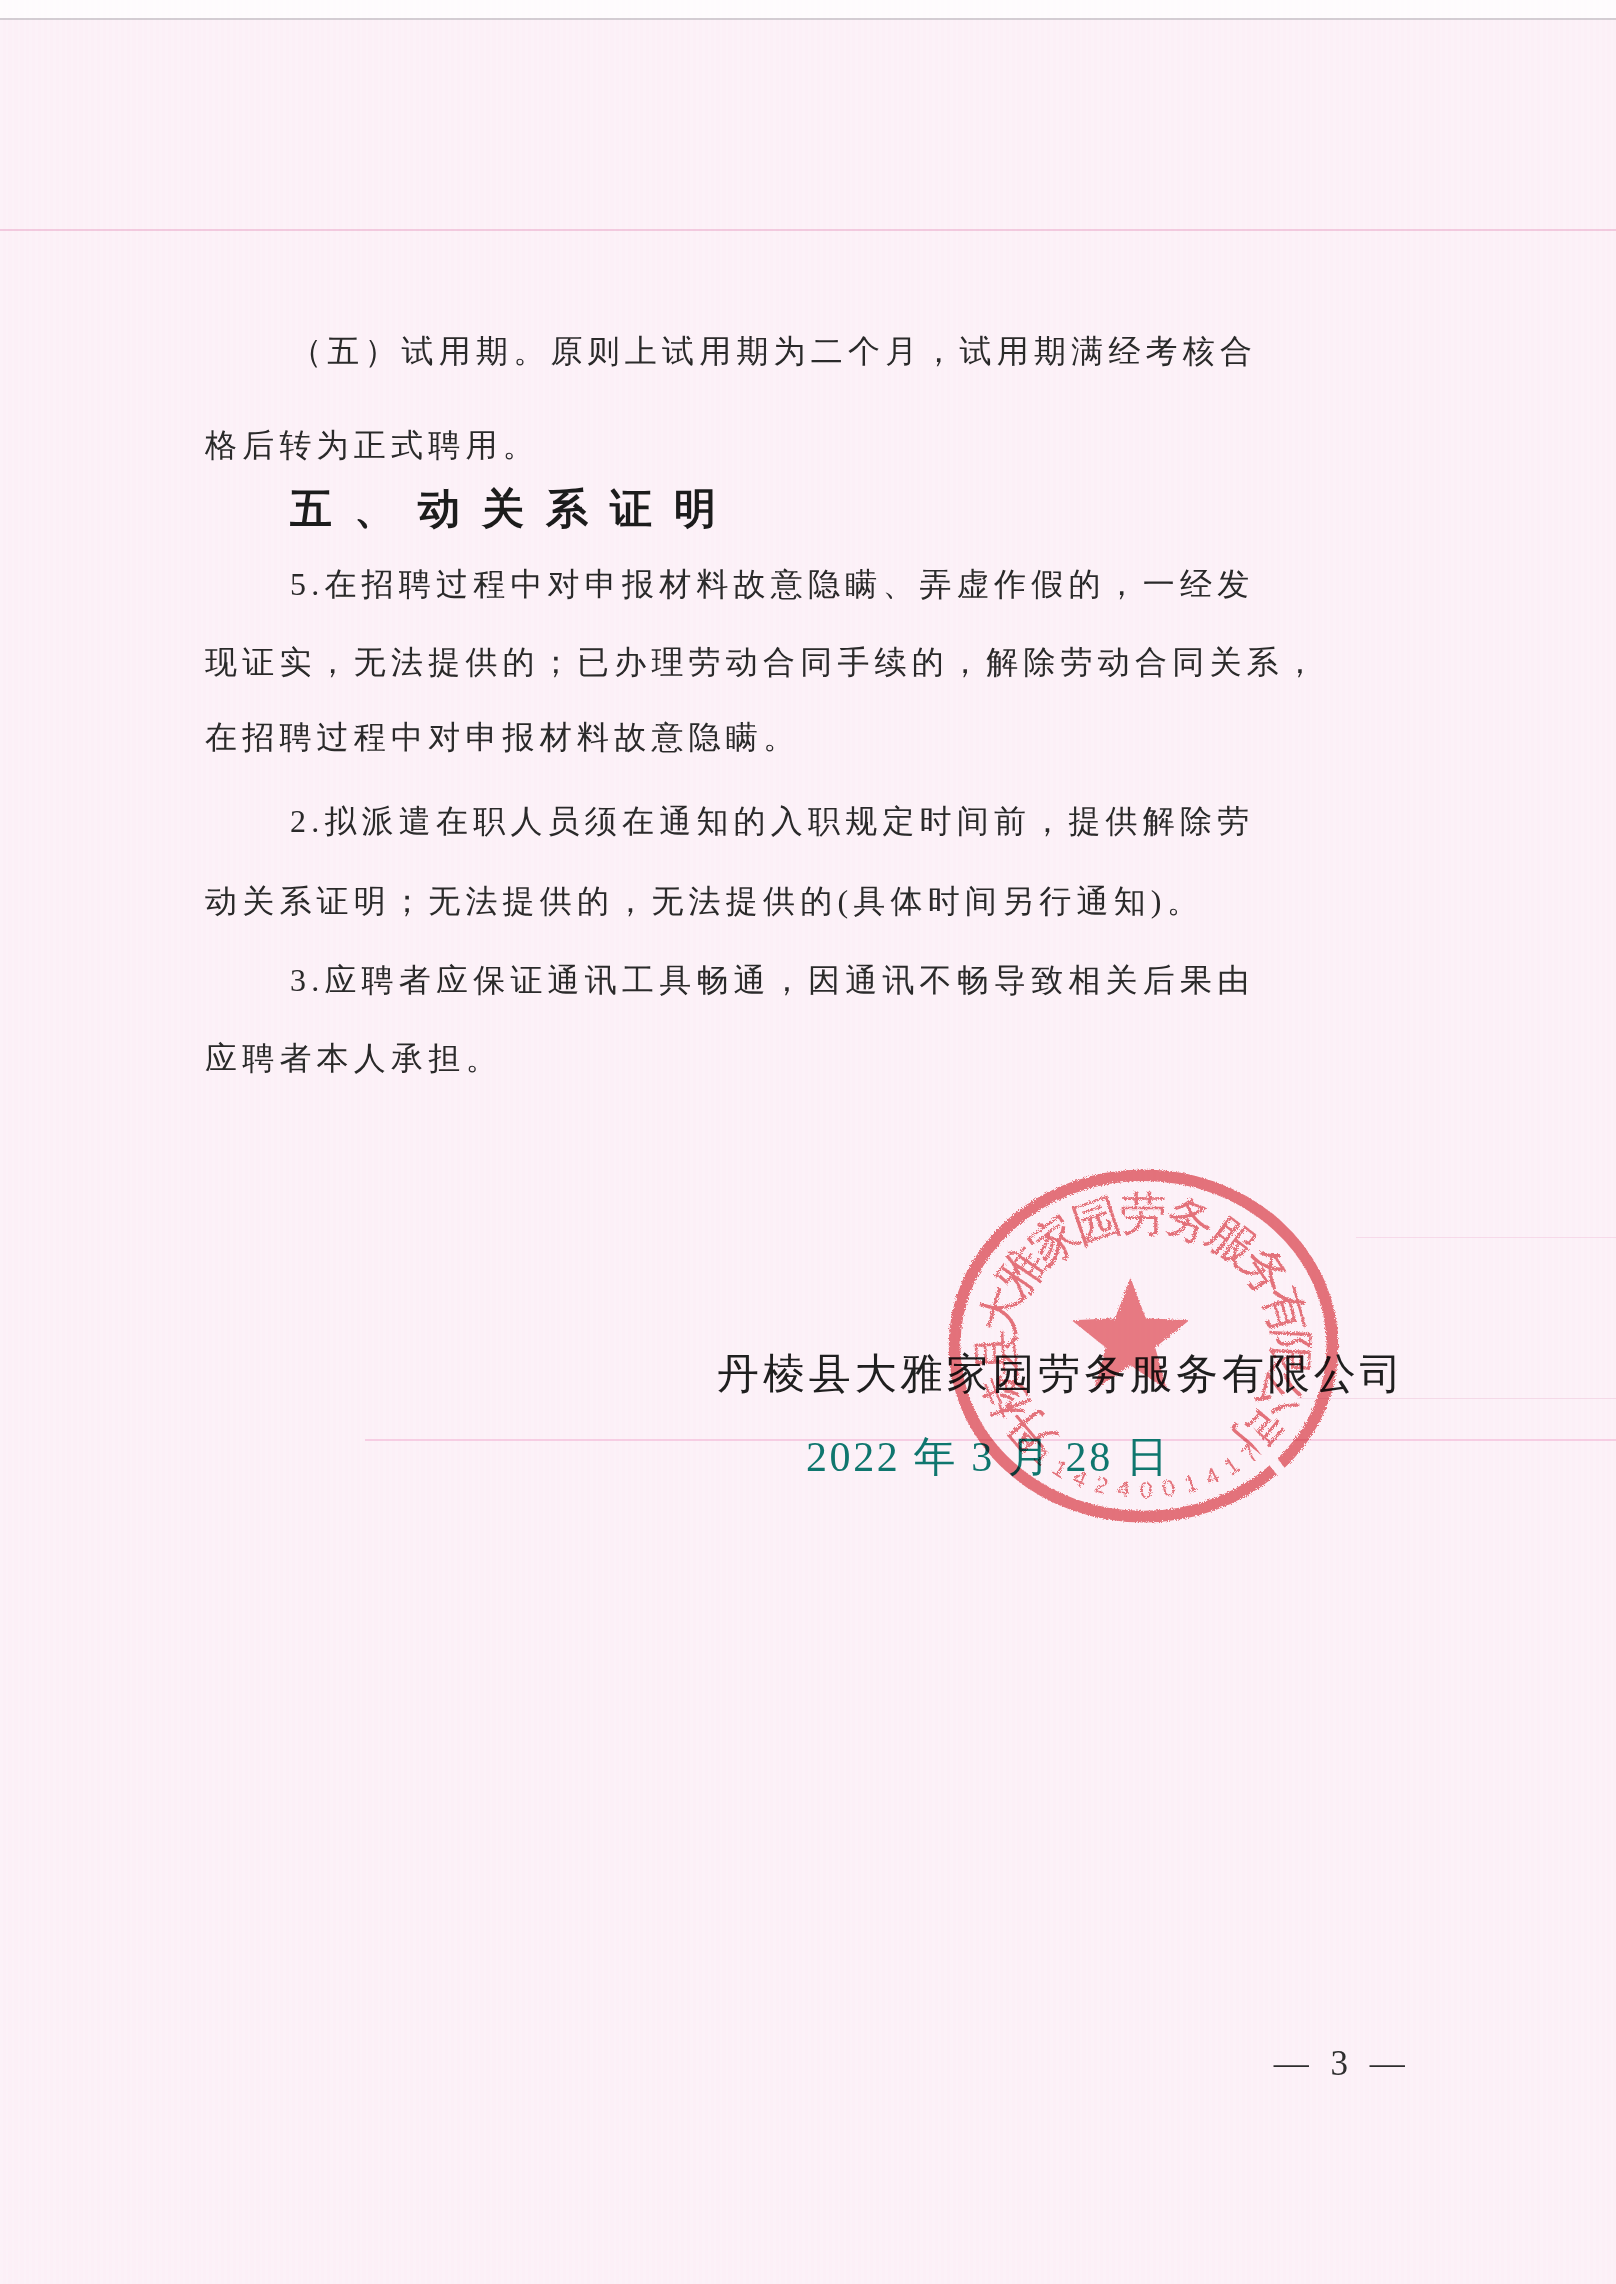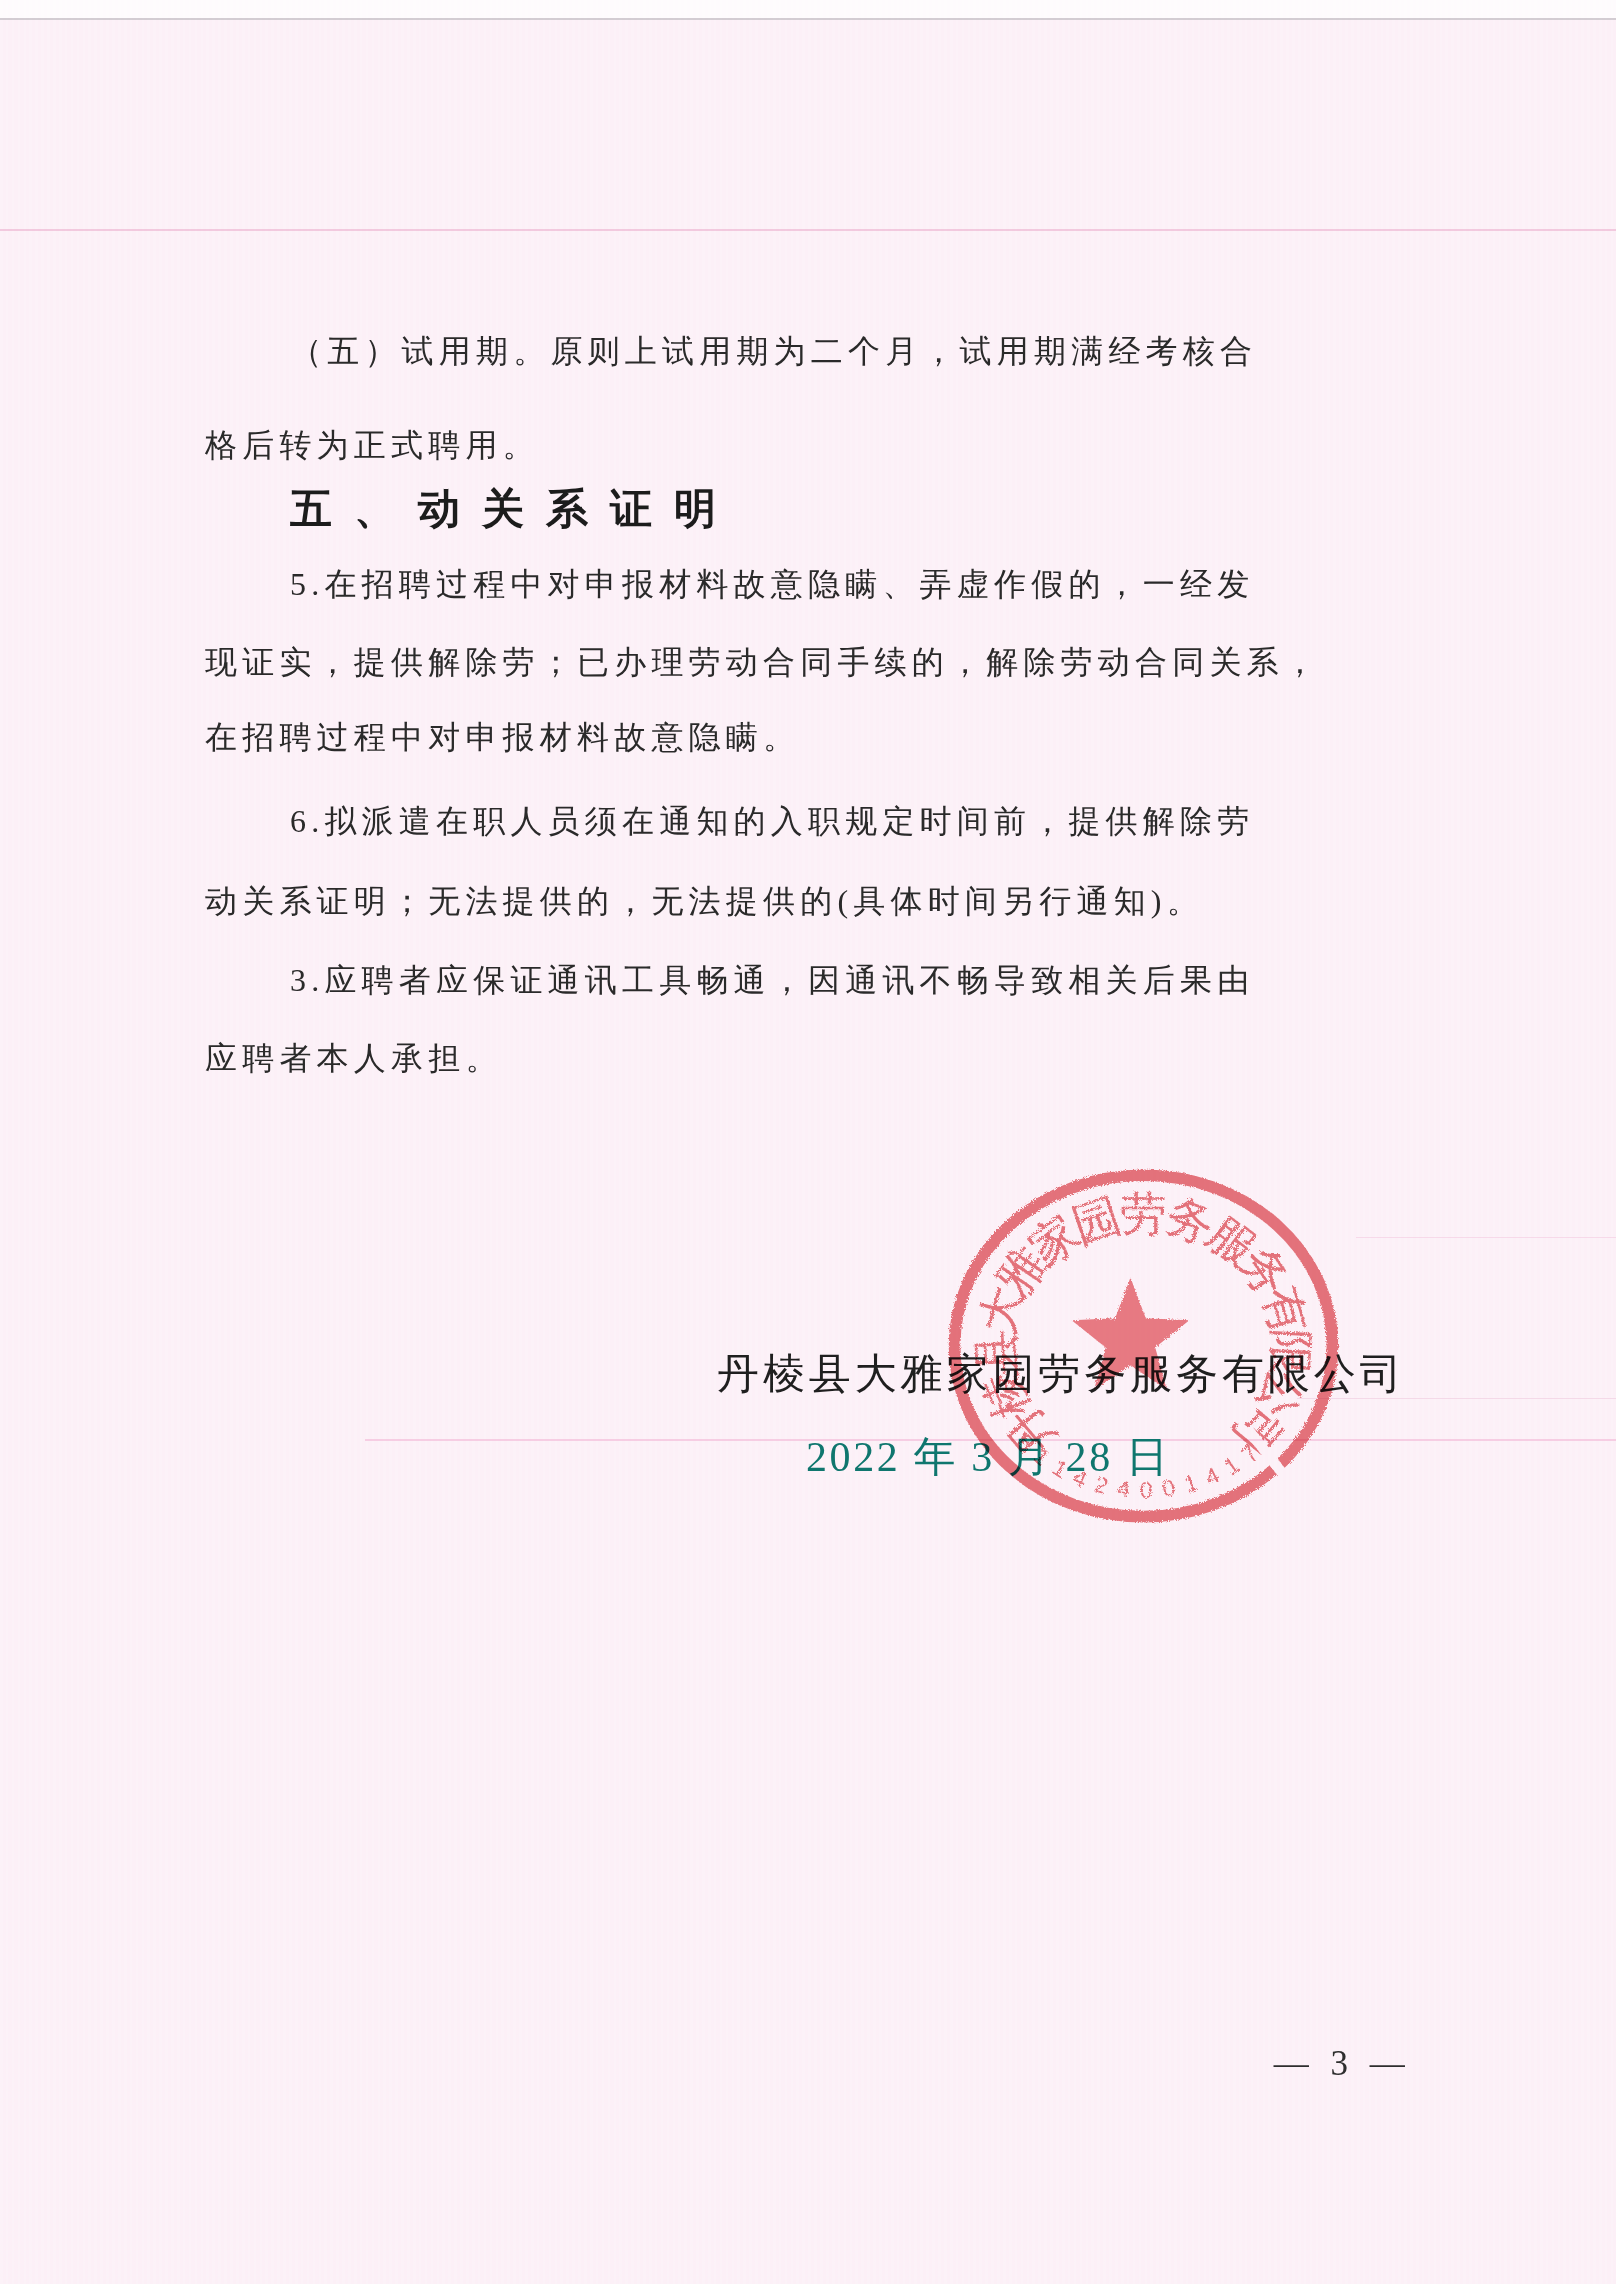--- a/index.html
+++ b/index.html
@@ -77,23 +77,23 @@
 <div class="scanline line-a"></div>
 <div class="scanline line-b"></div>
 <div class="scanline line-c"></div>
 <div class="scanline line-d"></div>
 <div class="scanline line-e"></div>
 
 <div class="bodyline indent" style="top:334px">（五）试用期。原则上试用期为二个月，试用期满经考核合</div>
 <div class="bodyline" style="top:428px">格后转为正式聘用。</div>
 <div class="bodyline indent heading" style="top:486px">五、动关系证明</div>
 <div class="bodyline indent" style="top:567px">5.在招聘过程中对申报材料故意隐瞒、弄虚作假的，一经发</div>
-<div class="bodyline" style="top:645px">现证实，提供解除劳；已办理劳动合同手续的，解除劳动合同关系，</div>
+<div class="bodyline" style="top:645px">现证实，无法提供的；已办理劳动合同手续的，解除劳动合同关系，</div>
 <div class="bodyline" style="top:720px">在招聘过程中对申报材料故意隐瞒。</div>
-<div class="bodyline indent" style="top:804px">6.拟派遣在职人员须在通知的入职规定时间前，提供解除劳</div>
+<div class="bodyline indent" style="top:804px">2.拟派遣在职人员须在通知的入职规定时间前，提供解除劳</div>
 <div class="bodyline" style="top:884px">动关系证明；无法提供的，无法提供的(具体时间另行通知)。</div>
 <div class="bodyline indent" style="top:963px">3.应聘者应保证通讯工具畅通，因通讯不畅导致相关后果由</div>
 <div class="bodyline" style="top:1041px">应聘者本人承担。</div>
 
 <div class="signature">丹棱县大雅家园劳务服务有限公司</div>
 <div class="dateline">2022 年 3 月 28 日</div>
 
 <div class="seal">
   <svg id="seal-svg" viewBox="0 0 600 560" xmlns="http://www.w3.org/2000/svg">
     <defs>

